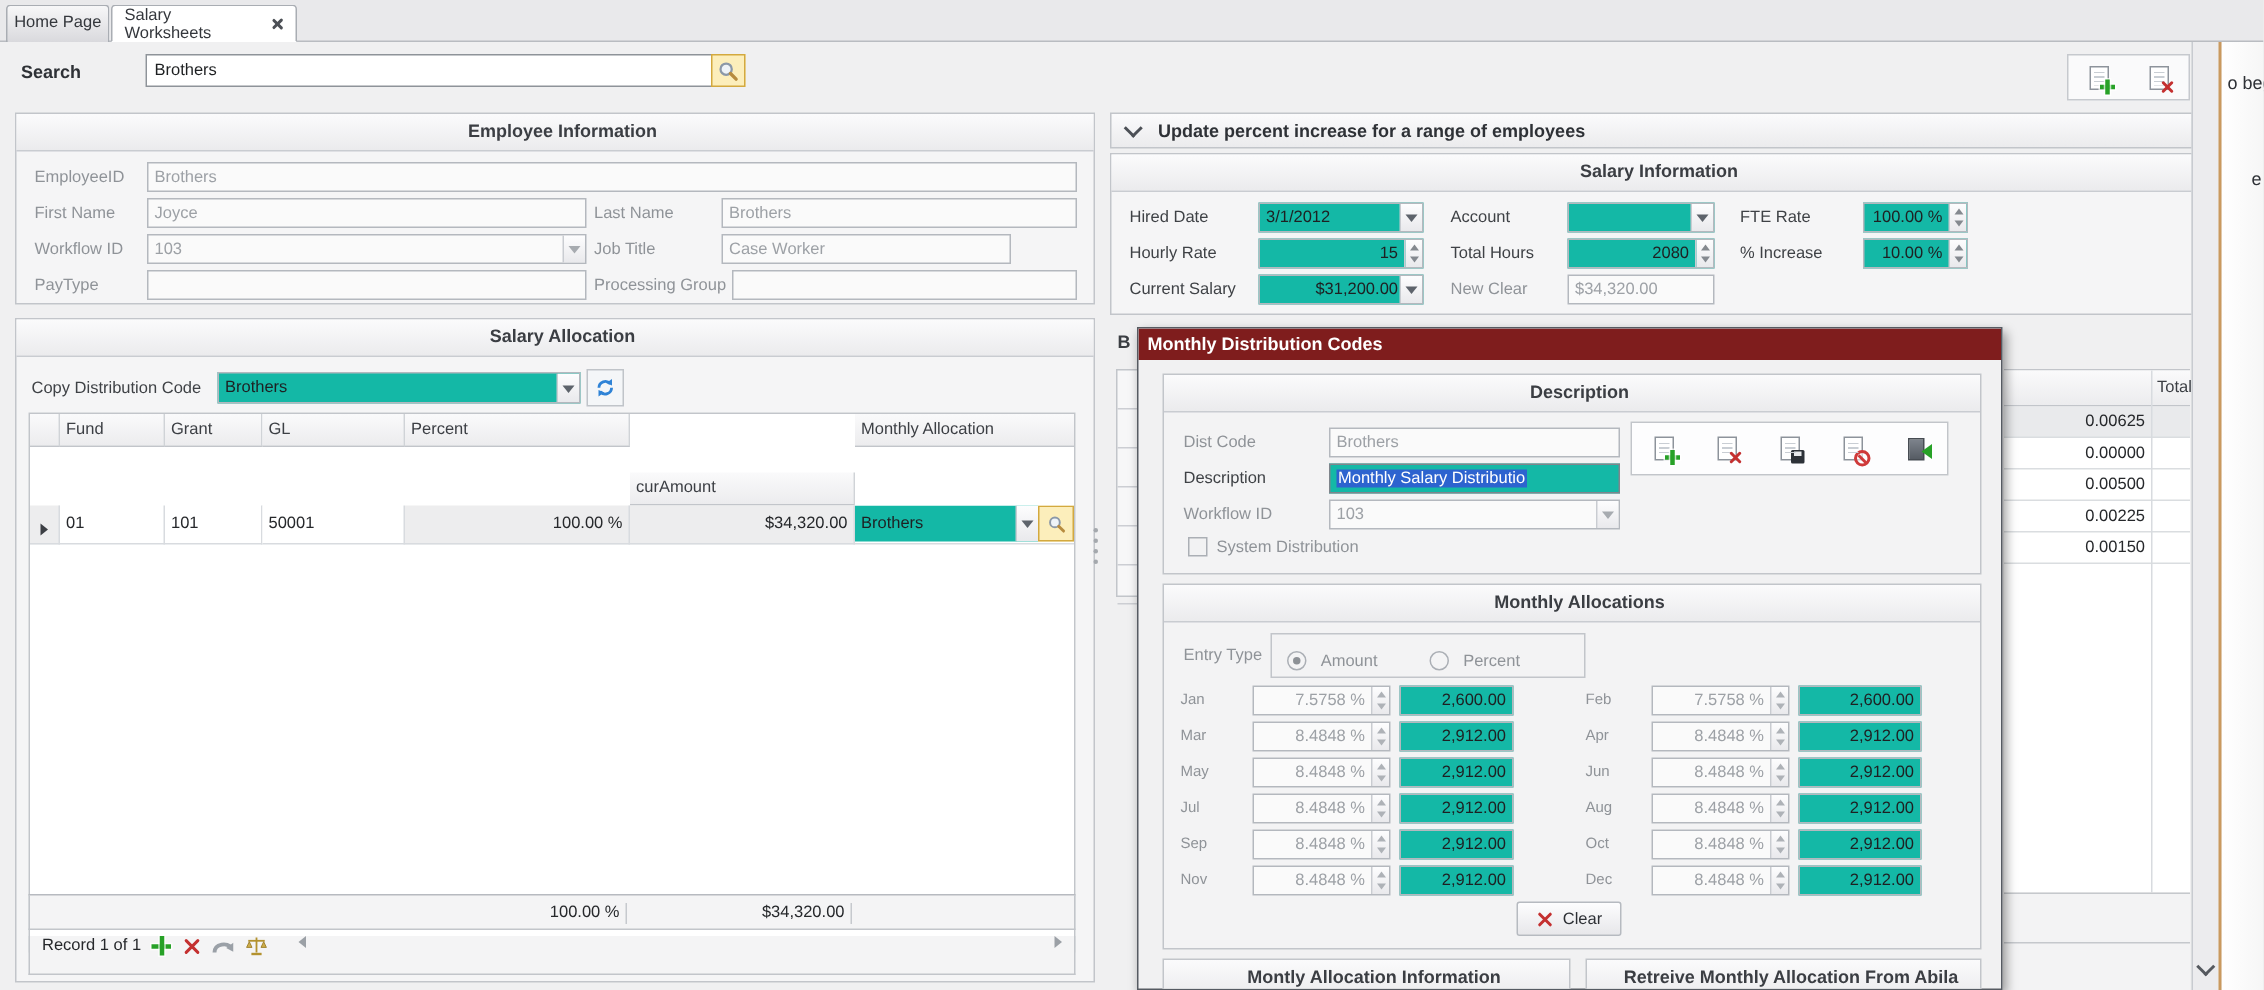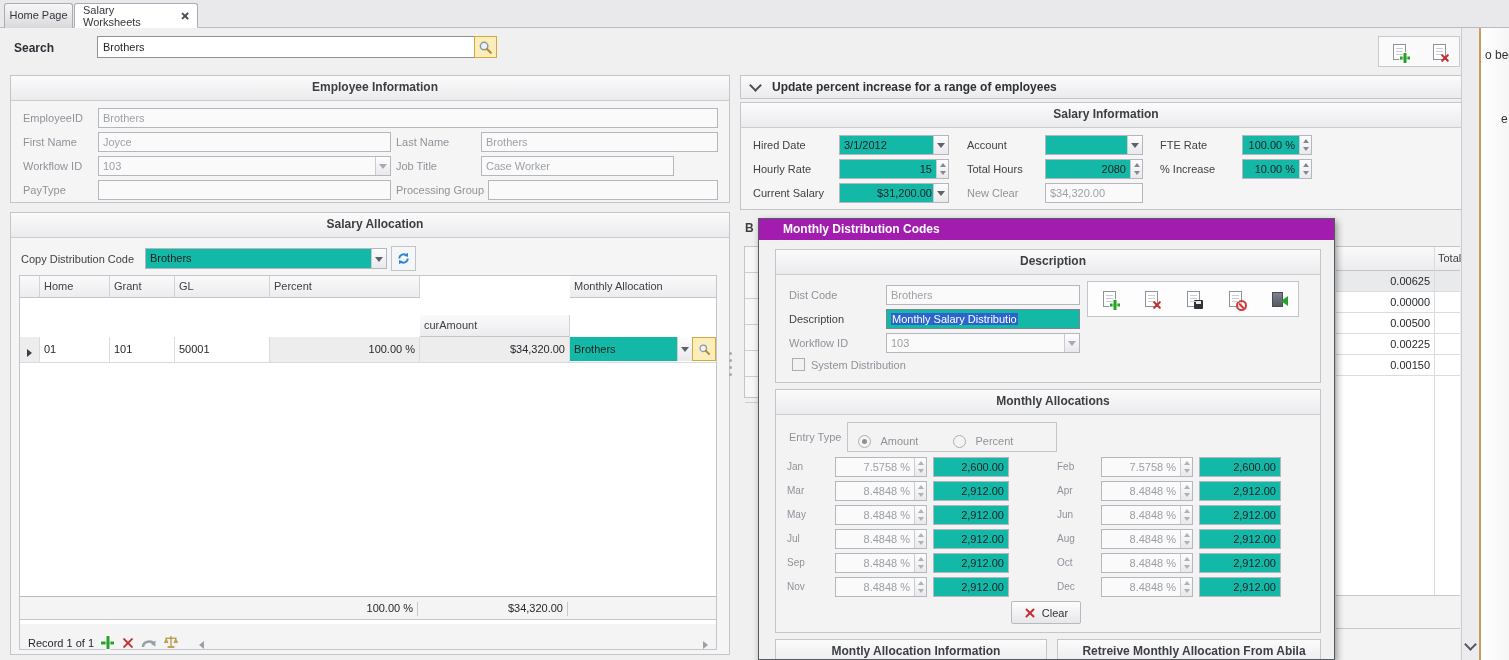--- a/index.html
+++ b/index.html
@@ -72,21 +72,21 @@
   .gc{box-sizing:border-box;border-right:1px solid #d8dbdf;border-bottom:1px solid #d8dbdf;font-size:11px;color:#26282b;padding:6px 4px 0 4px;height:26px;overflow:hidden;white-space:nowrap;background:#fff;}
   .gc.shade{background:#ededee;text-align:right;}
   .rowind{display:flex;align-items:center;justify-content:center;}
   .rowind i{width:0;height:0;border-top:4px solid transparent;border-bottom:4px solid transparent;border-left:5px solid #3c3f44;display:block;}
 
   .tri-l{width:0;height:0;border-top:4px solid transparent;border-bottom:4px solid transparent;border-right:5px solid #9ba0a6;display:inline-block;}
   .tri-r{width:0;height:0;border-top:4px solid transparent;border-bottom:4px solid transparent;border-left:5px solid #9ba0a6;display:inline-block;}
 
   
   .dialog{position:absolute;left:758px;top:218px;width:577px;height:442px;background:#f1f1f2;border:1px solid #565b62;box-shadow:2px 3px 7px rgba(0,0,0,.4);box-sizing:border-box;overflow:hidden;z-index:10;}
-  .dtitle{height:21px;background:#a21caf;color:#fff;font-size:12px;font-weight:bold;line-height:20px;padding-left:24px;}
+  .dtitle{height:21px;background:#7f1d1d;color:#fff;font-size:12px;font-weight:bold;line-height:20px;padding-left:6px;}
   .seltext{background:#2d63cf;color:#fff;padding:0 1px;}
   .entrybox{position:absolute;border:1px solid #c2c5ca;box-sizing:border-box;}
   .mrow-lbl{position:absolute;font-size:10px;color:#8f9398;}
   .clearbtn{position:absolute;display:flex;align-items:center;justify-content:center;gap:6px;background:linear-gradient(#fdfdfe,#e7e7ea);border:1px solid #b6bac0;border-radius:2px;font-size:11px;color:#2e3136;box-sizing:border-box;}
 
   
   .bgr{position:absolute;left:1336px;top:246px;width:124px;height:349px;background:#fff;border-top:1px solid #c2c5ca;box-sizing:border-box;z-index:1;}
   .bgr-head{height:24px;background:linear-gradient(#fafafb,#ececee);border-bottom:1px solid #c2c5ca;font-size:11px;color:#3c3f44;line-height:23px;padding-left:102px;box-sizing:border-box;}
   .bgr-vline{position:absolute;left:98px;top:0;bottom:0;width:1px;background:#d8dbdf;}
   .bgr-row{height:21px;border-bottom:1px solid #dadde0;font-size:11px;color:#26282b;line-height:20px;text-align:right;padding-right:30px;box-sizing:border-box;}
@@ -182,21 +182,21 @@
         <path d="M3.5 8a4.5 4.5 0 0 1 8-2.8" fill="none" stroke="#2f83d6" stroke-width="2"></path>
         <polygon points="12.8,1.8 12.8,6.4 8.6,4.6" fill="#2f83d6"></polygon>
         <path d="M12.5 8a4.5 4.5 0 0 1-8 2.8" fill="none" stroke="#2f83d6" stroke-width="2"></path>
         <polygon points="3.2,14.2 3.2,9.6 7.4,11.4" fill="#2f83d6"></polygon>
       </svg>
     </div>
 
     <div class="grid">
       <div class="grow">
         <div class="gh" style="width:20px;"></div>
-        <div class="gh" style="width:70px;">Home</div>
+        <div class="gh" style="width:70px;">Fund</div>
         <div class="gh" style="width:65px;">Grant</div>
         <div class="gh" style="width:95px;">GL</div>
         <div class="gh" style="width:150px;">Percent</div>
         <div class="gh" style="width:150px;margin-top:39px;">curAmount</div>
         <div class="gh" style="width:146px;border-right:none;">Monthly Allocation</div>
       </div>
       <div class="grow">
         <div class="gc rowind" style="width:20px;background:#ededee;">
             <i></i>
           </div>
@@ -221,21 +221,21 @@
         </div>
       </div>
       <div style="height:271px;"></div>
     </div>
 
     <div style="position:absolute;left:8px;top:383px;width:698px;height:24px;background:#f4f4f5;border:1px solid #c2c5ca;border-top:1px solid #b7bac0;box-sizing:border-box;">
       <div style="position:absolute;left:248px;width:150px;text-align:right;font-size:11px;color:#26282b;top:5px;border-right:1px solid #c6c9ce;padding-right:4px;box-sizing:border-box;height:14px;">100.00 %</div>
       <div style="position:absolute;left:398px;width:150px;text-align:right;font-size:11px;color:#26282b;top:5px;border-right:1px solid #c6c9ce;padding-right:4px;box-sizing:border-box;height:14px;">$34,320.00</div>
     </div>
 
-    <div style="position:absolute;left:8px;top:411px;width:698px;height:26px;background:#f4f4f5;border:1px solid #c2c5ca;border-top:none;display:flex;align-items:flex-end;gap:7px;padding:0 8px;box-sizing:border-box;">
+    <div style="position:absolute;left:8px;top:411px;width:698px;height:26px;background:#f4f4f5;border:1px solid #c2c5ca;border-top:none;display:flex;align-items:flex-start;gap:7px;padding:0 8px;box-sizing:border-box;">
       <span style="font-size:11px;color:#26282b;">Record 1 of 1</span>
       <span class="plusmark" style="width:13px;height:13px;"></span>
       <span class="xmark" style="width:13px;height:13px;"></span>
       <svg width="16" height="13" viewBox="0 0 16 13">
         <path d="M2 11 C2 5, 11 4, 13 8" fill="none" stroke="#9aa0a7" stroke-width="2.6"></path>
         <polygon points="14.5,4.5 14.5,10.5 9.8,8" fill="#9aa0a7"></polygon>
       </svg>
       <svg width="14" height="14" viewBox="0 0 14 14">
         <rect x="6.4" y="1" width="1.2" height="10" fill="#b3922f"></rect>
         <rect x="1.5" y="2.6" width="11" height="1.2" fill="#b3922f"></rect>

